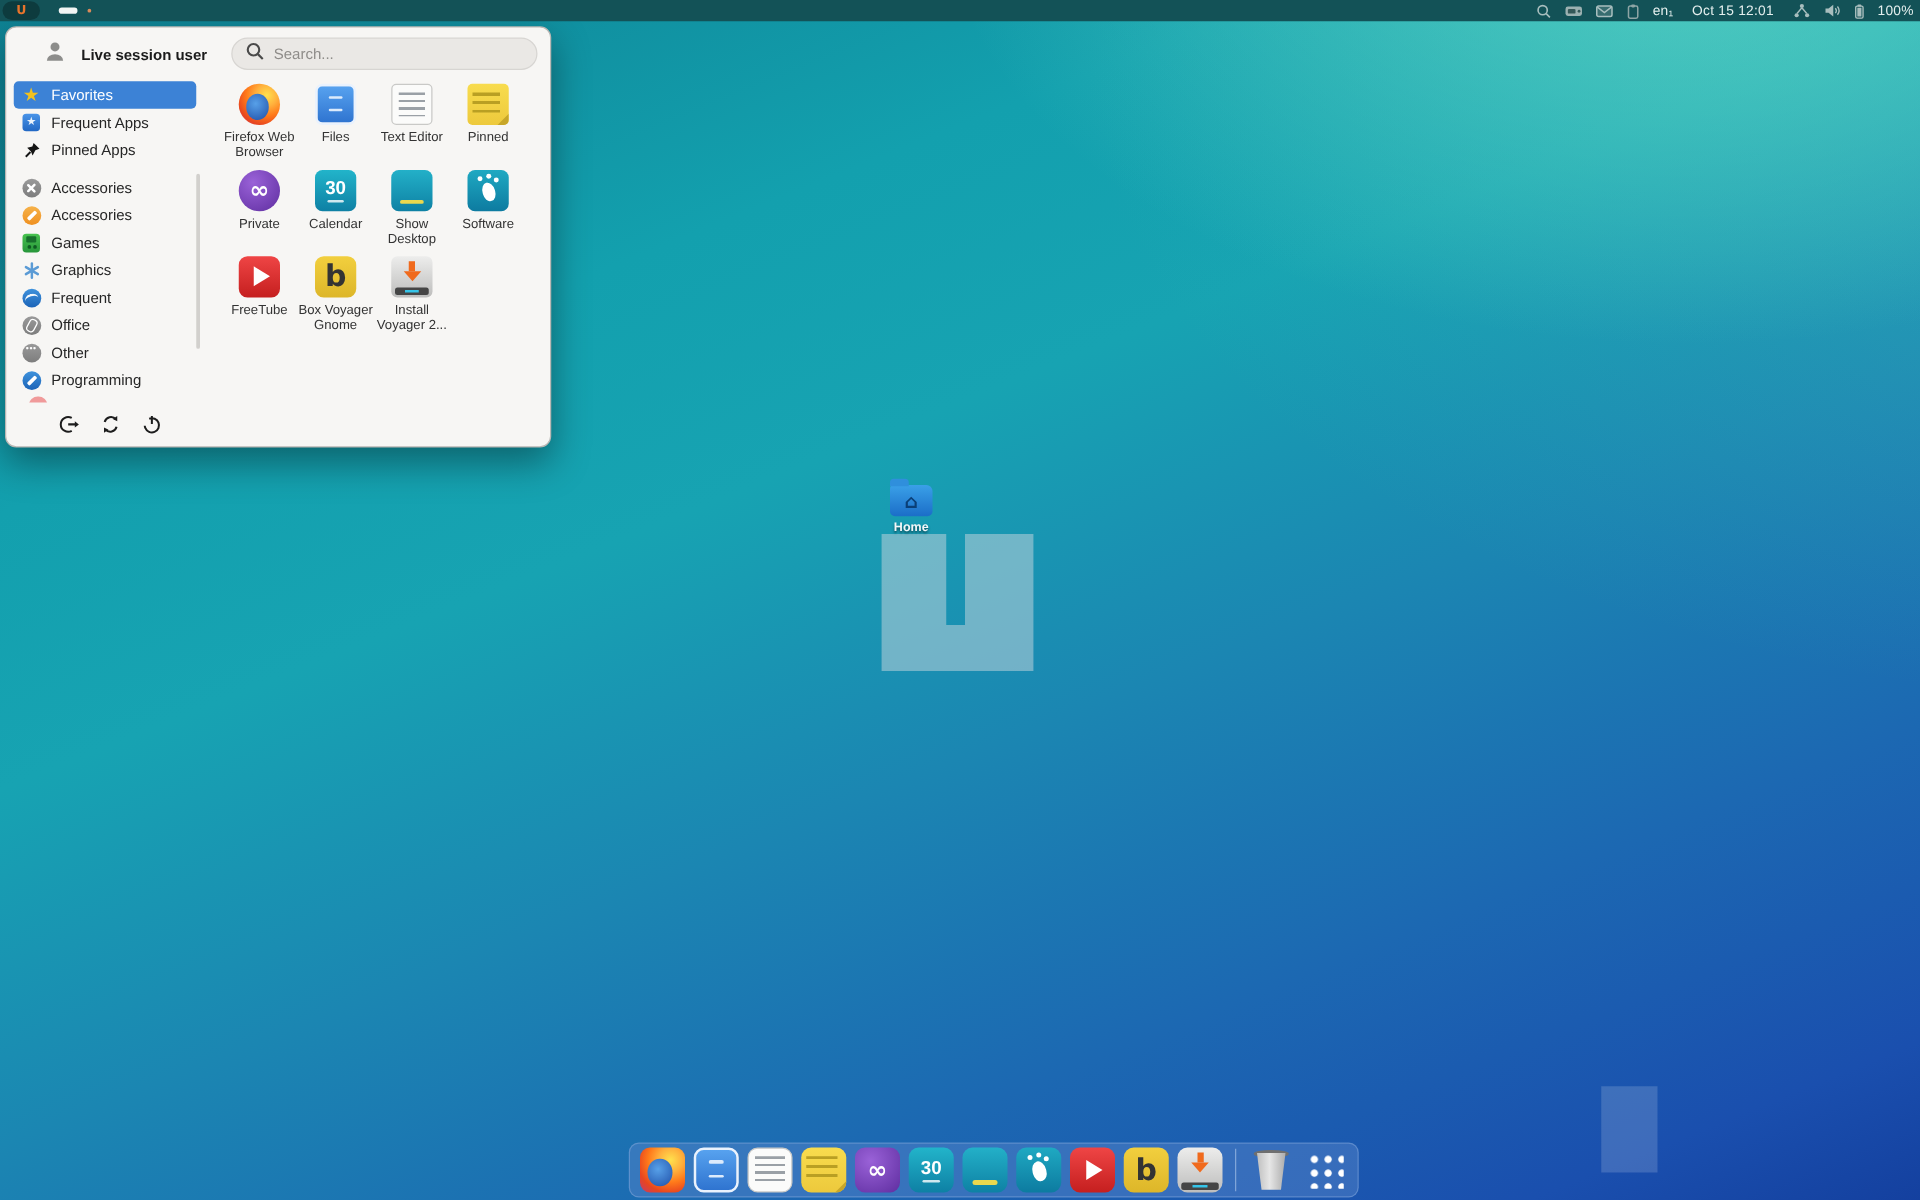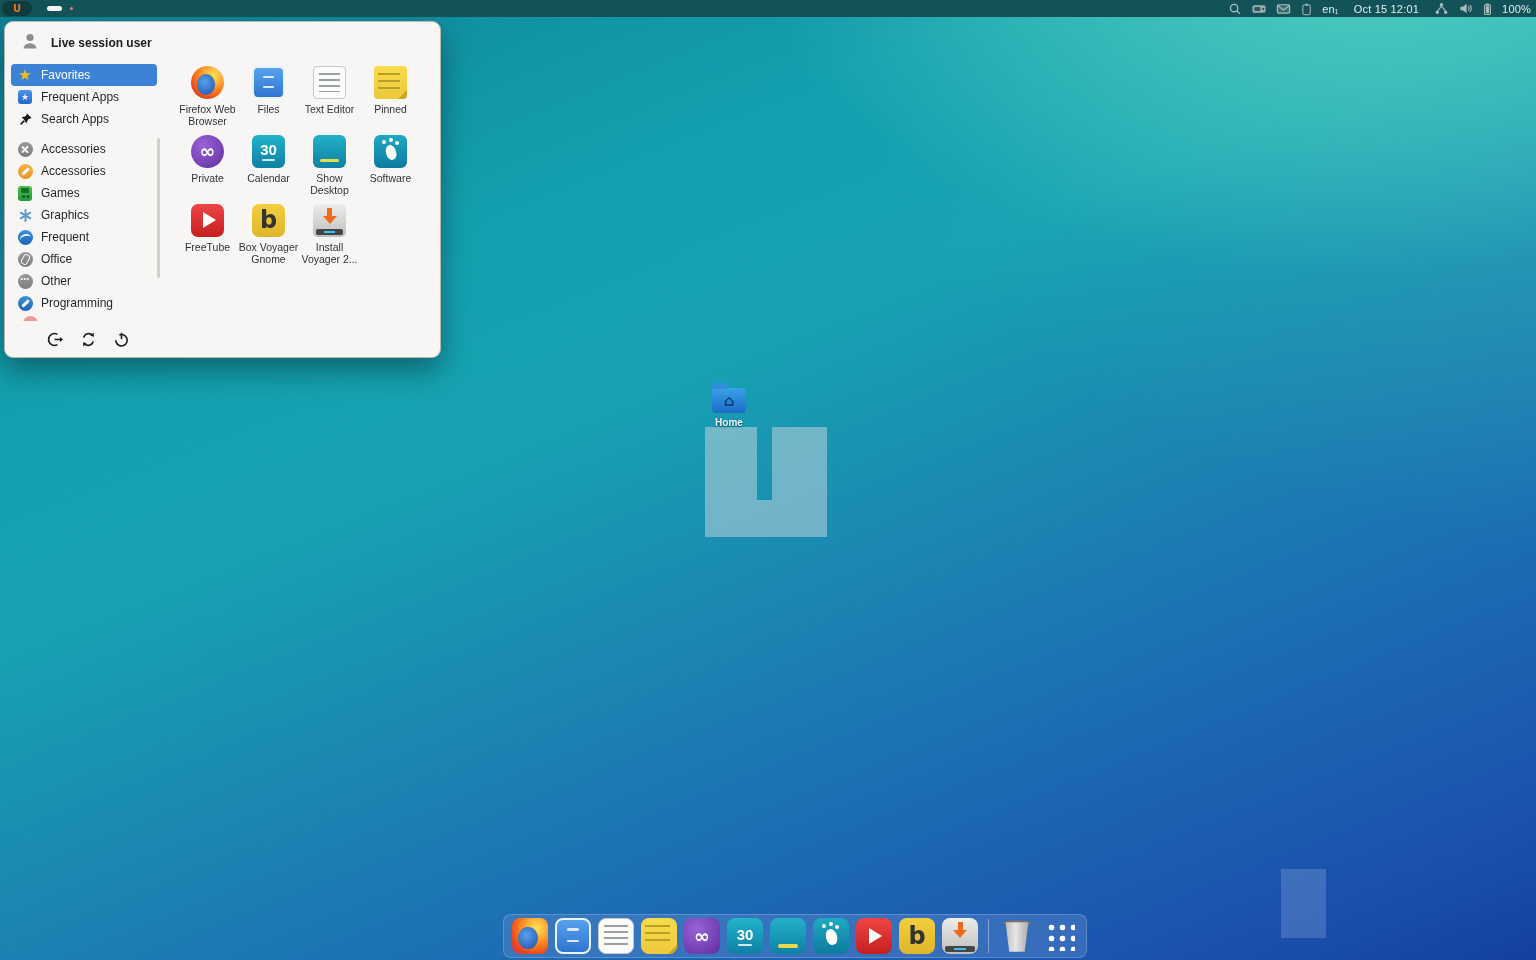--- a/index.html
+++ b/index.html
@@ -32,21 +32,21 @@
   .panel-right svg { display:block; opacity:.82; }
   .tray-txt { color:#e4efee; letter-spacing:.2px; }
   .clock { margin:0 6px; }
 
   
   .menu {
     position:absolute; left:4px; top:21px; width:437px; height:337px;
     background:#f7f6f4; border:1px solid #b9b7b4; border-radius:9px;
     box-shadow:0 12px 30px rgba(0,0,0,.38); z-index:40; overflow:hidden;
   }
-  .menu-header { display:flex; align-items:flex-start; padding:8px 10px 6px 14px; }
+  .menu-header { display:flex; align-items:flex-start; padding:8px 10px 6px 28px; }
   .user-block { display:flex; align-items:center; gap:10px; width:152px; flex:none; }
   .user-name { font-size:12px; font-weight:bold; color:#1b1b1b; white-space:nowrap; }
   .search-pill {
     flex:1; height:26px; border-radius:13px; background:#eae8e5; border:1px solid #d7d5d2;
     display:flex; align-items:center; padding:0 10px; gap:7px;
   }
   .search-pill input {
     border:none; outline:none; background:transparent; flex:1; font-size:12px; color:#333;
     font-family:"Liberation Sans",sans-serif;
   }
@@ -245,20 +245,29 @@
     <div class="menu-header">
       <div class="user-block">
         <span>
           <svg width="22" height="22" viewBox="0 0 22 22">
               <circle cx="11" cy="7.5" r="3.6" fill="#8d8d8b"></circle>
               <path d="M4.5 18.5 a6.5 5.2 0 0 1 13 0 Z" fill="#8d8d8b"></path>
             </svg>
         </span>
         <span class="user-name">Live session user</span>
       </div>
+      <div class="search-pill">
+        <span>
+          <svg width="16" height="16" viewBox="0 0 16 16">
+              <circle cx="6.8" cy="6.8" r="4.6" fill="none" stroke="#4a4a4a" stroke-width="1.7"></circle>
+              <line x1="10.3" y1="10.3" x2="14.2" y2="14.2" stroke="#4a4a4a" stroke-width="1.7"></line>
+            </svg>
+        </span>
+        <input type="text" placeholder="Search..." style="">
+      </div>
     </div>
 
     <div class="menu-body">
 
       <div class="sidebar">
         <div class="cat sel">
           <span class="cat-ic">
               <span class="si-star">★</span>
             </span>
           <span>Favorites</span>
@@ -269,21 +278,21 @@
             </span>
           <span>Frequent Apps</span>
         </div>
         <div class="cat">
           <span class="cat-ic">
             <svg width="15" height="15" viewBox="0 0 16 16">
                 <path d="M9.5 1.5 L14.5 6.5 L11 7.6 L8.6 12.2 L7.2 8.8 L4 5.6 L8.4 4.4 Z" fill="#151515"></path>
                 <line x1="6.8" y1="9.2" x2="2.8" y2="13.2" stroke="#151515" stroke-width="1.6"></line>
               </svg>
           </span>
-          <span>Search Apps</span>
+          <span>Pinned Apps</span>
         </div>
         <div class="cat-gap"></div>
         <div class="cat">
           <span class="cat-ic">
               <span class="si-circle c-gray bar-cross"></span>
             </span>
           <span>Accessories</span>
         </div>
         <div class="cat">
           <span class="cat-ic">

